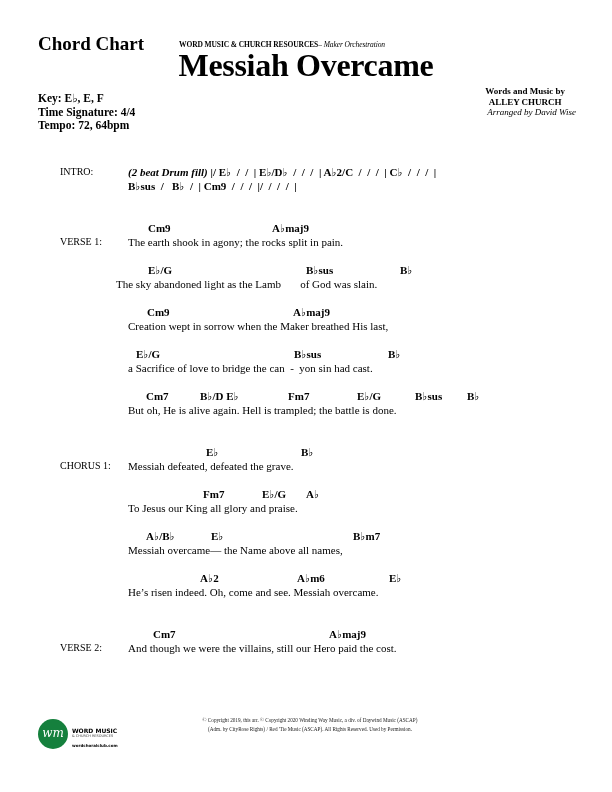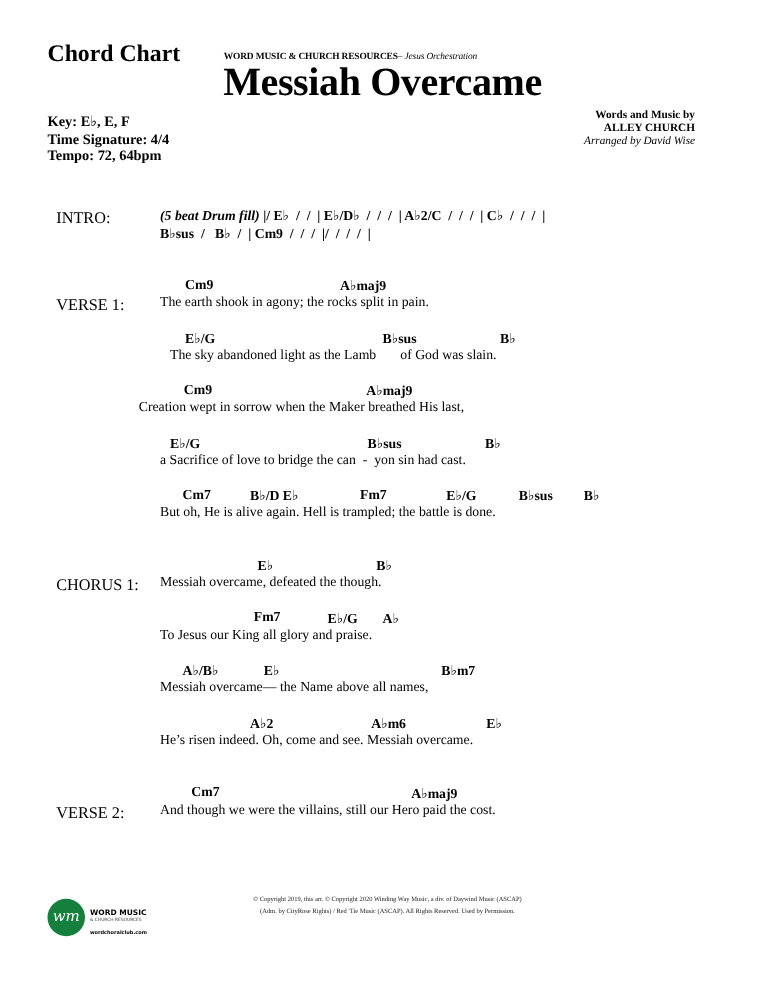--- a/index.html
+++ b/index.html
@@ -4,82 +4,82 @@
   <style>
     html, body { margin: 0; padding: 0; background: #ffffff; }
     body { width: 612px; height: 792px; position: relative; overflow: hidden;
       font-family: "Liberation Serif", "DejaVu Serif", serif; color: #000; }
     .abs { position: absolute; white-space: nowrap; }
     .chart-label { left: 38px; top: 33px; font-size: 19px; font-weight: bold; }
     .publisher { left: 179px; top: 40px; font-size: 7.5px; font-weight: bold; letter-spacing: -0.1px; }
     .publisher .italic { font-style: italic; font-weight: normal; }
     .song-title { left: 0; width: 612px; text-align: center; top: 47px; font-size: 32px; font-weight: bold; letter-spacing: -0.3px; }
     .meta { left: 38px; top: 92px; font-size: 11.5px; font-weight: bold; line-height: 13.5px; }
-    .credits { right: 56px; top: 86px; font-size: 9px; text-align: right; line-height: 10.5px; }
+    .credits { right: 36px; top: 86px; font-size: 9px; text-align: center; line-height: 10.5px; }
     .credits .b { font-weight: bold; }
     .credits .i { font-style: italic; margin-left: 13px; }
-    .section-label { left: 45px; font-size: 13px; }
+    .section-label { left: 60px; font-size: 10px; }
     .chord { position: absolute; font-weight: bold; font-size: 11px; white-space: nowrap; }
     .lyric { position: absolute; font-size: 11px; white-space: nowrap; }
     .intro { left: 128px; font-size: 11px; font-weight: bold; }
     .intro .i { font-style: italic; }
     .footer-logo { left: 38px; top: 719px; width: 30px; height: 30px; border-radius: 50%; background: #15803d; }
     .footer-logo span { position: absolute; left: 0; top: 7px; width: 30px; text-align: center; color: #fff;
       font-family: "DejaVu Serif", serif; font-style: italic; font-size: 12px; }
     .brand-name { left: 72px; top: 727px; font-family: "DejaVu Sans", sans-serif; font-size: 6px; font-weight: bold; }
     .brand-sub { left: 72px; top: 734px; font-family: "DejaVu Sans", sans-serif; font-size: 3.5px; color: #444; }
     .brand-url { left: 72px; top: 743px; font-family: "DejaVu Sans", sans-serif; font-size: 4px; font-weight: bold; }
     .copyright { left: 160px; width: 300px; text-align: center; top: 716px; font-size: 5.2px; line-height: 9px; color: #222; white-space: normal; }
   </style>
 </head>
 <body>
 
 <div class="abs chart-label">Chord Chart</div>
 <div class="abs publisher">
-  <span>WORD MUSIC &amp; CHURCH RESOURCES</span><span class="italic">– Jesus Orchestration</span>
+  <span>WORD MUSIC &amp; CHURCH RESOURCES</span><span class="italic">– Maker Orchestration</span>
 </div>
 <div class="abs song-title">Messiah Overcame</div>
 <div class="abs meta">
   <div>Key: E♭, E, F</div>
   <div>Time Signature: 4/4</div>
   <div>Tempo: 72, 64bpm</div>
 </div>
 <div class="abs credits">
   <div class="b">Words and Music by</div>
   <div class="b">ALLEY CHURCH</div>
   <div class="i">Arranged by David Wise</div>
 </div>
 
 <div class="abs section-label" style="top:166px">INTRO:</div>
 <div class="abs intro" style="top:166px">
-  <span class="i">(5 beat Drum fill)</span>
+  <span class="i">(2 beat Drum fill)</span>
   <span style="white-space:pre">|/ E♭  /  /  | E♭/D♭  /  /  /  | A♭2/C  /  /  /  | C♭  /  /  /  |</span>
 </div>
 <div class="abs intro" style="top:180px;white-space:pre">B♭sus  /   B♭  /  | Cm9  /  /  /  |/  /  /  /  |</div>
 
 <div class="abs section-label" style="top:236px">VERSE 1:</div>
 <div>
   <div>
     <span class="chord" style="left:148px;top:222px">Cm9</span>
     <span class="chord" style="left:272px;top:222px">A♭maj9</span>
   </div>
   <span class="lyric" style="left:128px;top:236px">The earth shook in agony; the rocks split in pain.</span>
 
   <div>
     <span class="chord" style="left:148px;top:264px">E♭/G</span>
     <span class="chord" style="left:306px;top:264px">B♭sus</span>
     <span class="chord" style="left:400px;top:264px">B♭</span>
   </div>
-  <span class="lyric" style="left:136px;top:278px;white-space:pre">The sky abandoned light as the Lamb       of God was slain.</span>
+  <span class="lyric" style="left:116px;top:278px;white-space:pre">The sky abandoned light as the Lamb       of God was slain.</span>
 
   <div>
     <span class="chord" style="left:147px;top:306px">Cm9</span>
     <span class="chord" style="left:293px;top:306px">A♭maj9</span>
   </div>
-  <span class="lyric" style="left:111px;top:320px">Creation wept in sorrow when the Maker breathed His last,</span>
+  <span class="lyric" style="left:128px;top:320px">Creation wept in sorrow when the Maker breathed His last,</span>
 
   <div>
     <span class="chord" style="left:136px;top:348px">E♭/G</span>
     <span class="chord" style="left:294px;top:348px">B♭sus</span>
     <span class="chord" style="left:388px;top:348px">B♭</span>
   </div>
   <span class="lyric" style="left:128px;top:362px;white-space:pre">a Sacrifice of love to bridge the can  -  yon sin had cast.</span>
 
   <div>
     <span class="chord" style="left:146px;top:390px">Cm7</span>
@@ -91,21 +91,21 @@
   </div>
   <span class="lyric" style="left:128px;top:404px">But oh, He is alive again. Hell is trampled; the battle is done.</span>
 </div>
 
 <div class="abs section-label" style="top:460px">CHORUS 1:</div>
 <div>
   <div>
     <span class="chord" style="left:206px;top:446px">E♭</span>
     <span class="chord" style="left:301px;top:446px">B♭</span>
   </div>
-  <span class="lyric" style="left:128px;top:460px">Messiah overcame, defeated the though.</span>
+  <span class="lyric" style="left:128px;top:460px">Messiah defeated, defeated the grave.</span>
 
   <div>
     <span class="chord" style="left:203px;top:488px">Fm7</span>
     <span class="chord" style="left:262px;top:488px">E♭/G</span>
     <span class="chord" style="left:306px;top:488px">A♭</span>
   </div>
   <span class="lyric" style="left:128px;top:502px">To Jesus our King all glory and praise.</span>
 
   <div>
     <span class="chord" style="left:146px;top:530px">A♭/B♭</span>

